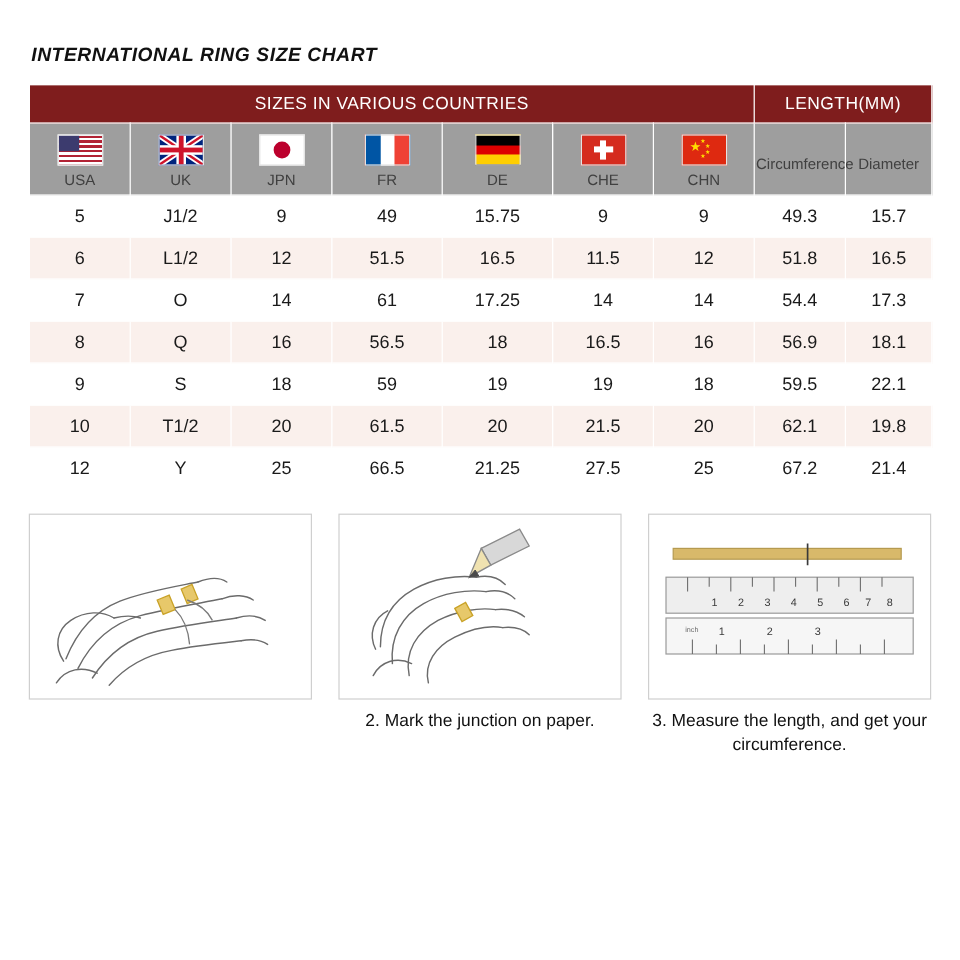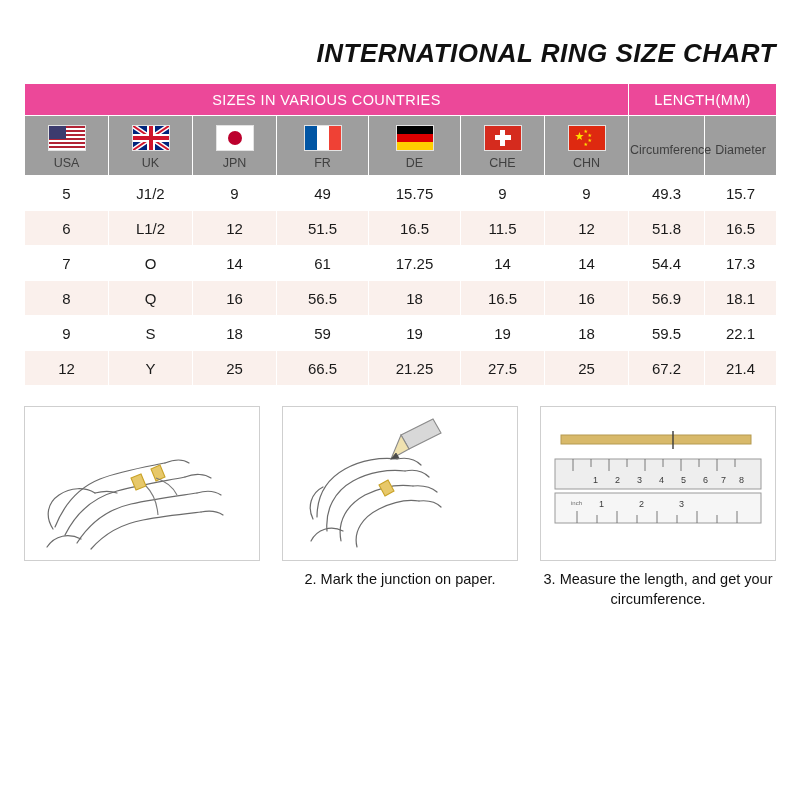--- a/index.html
+++ b/index.html
@@ -9,41 +9,40 @@
     background: #ffffff;
     font-family: "Liberation Sans", sans-serif;
     overflow: hidden;
   }
   .page {
     width: 800px; height: 800px;
     position: relative;
     padding: 0 24px;
   }
   .title {
-    font-size: 26px;
+    font-size: 16px;
     font-weight: bold;
     font-style: italic;
     letter-spacing: 0.5px;
     color: #111111;
     padding: 38px 0 14px 2px;
-    text-align: right;
   }
   table.chart {
     width: 752px;
     border-collapse: collapse;
     table-layout: fixed;
   }
   table.chart td, table.chart th {
     border: 1px solid #ffffff;
     text-align: center;
     vertical-align: middle;
     font-weight: normal;
   }
   .hdr-group {
-    background: #ec4899;
+    background: #7f1d1d;
     color: #ffffff;
     font-size: 14.5px;
     height: 32px;
     letter-spacing: 0.4px;
   }
   .flagrow td {
     background: #9e9e9e;
     color: #ffffff;
     height: 60px;
     padding-top: 4px;
@@ -275,20 +274,31 @@
       <tr>
         <td>9</td>
         <td>S</td>
         <td>18</td>
         <td>59</td>
         <td>19</td>
         <td>19</td>
         <td>18</td>
         <td>59.5</td>
         <td>22.1</td>
+      </tr>
+      <tr>
+        <td>10</td>
+        <td>T1/2</td>
+        <td>20</td>
+        <td>61.5</td>
+        <td>20</td>
+        <td>21.5</td>
+        <td>20</td>
+        <td>62.1</td>
+        <td>19.8</td>
       </tr>
       <tr>
         <td>12</td>
         <td>Y</td>
         <td>25</td>
         <td>66.5</td>
         <td>21.25</td>
         <td>27.5</td>
         <td>25</td>
         <td>67.2</td>

